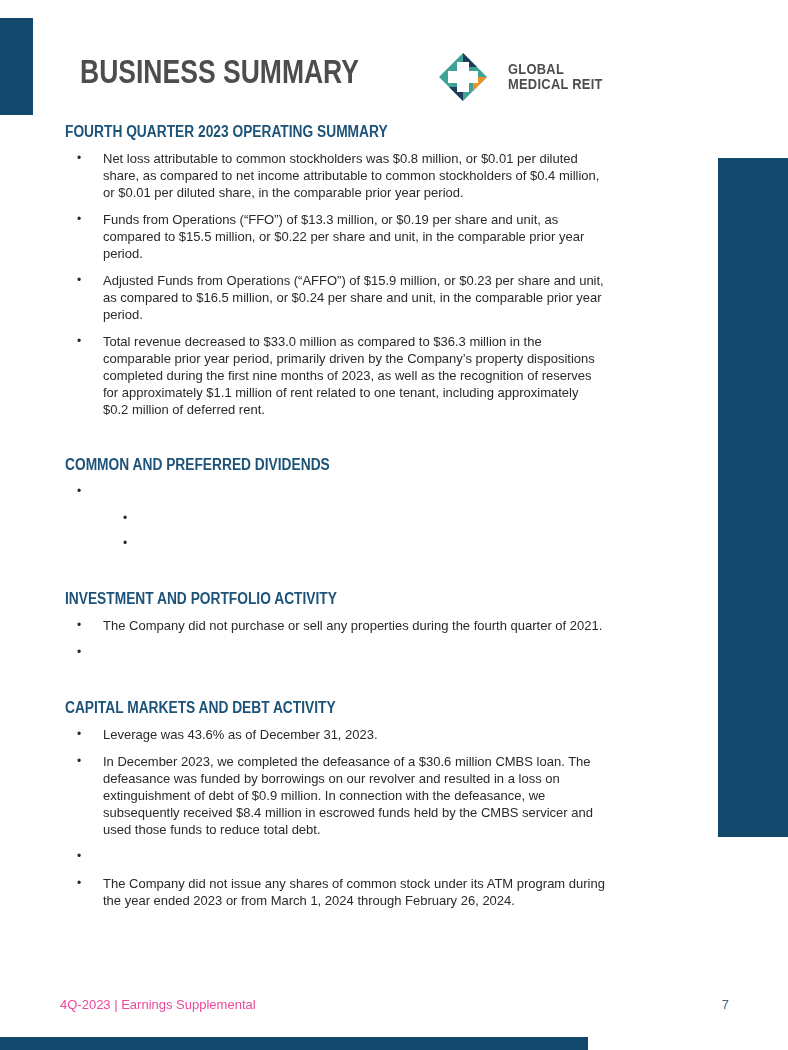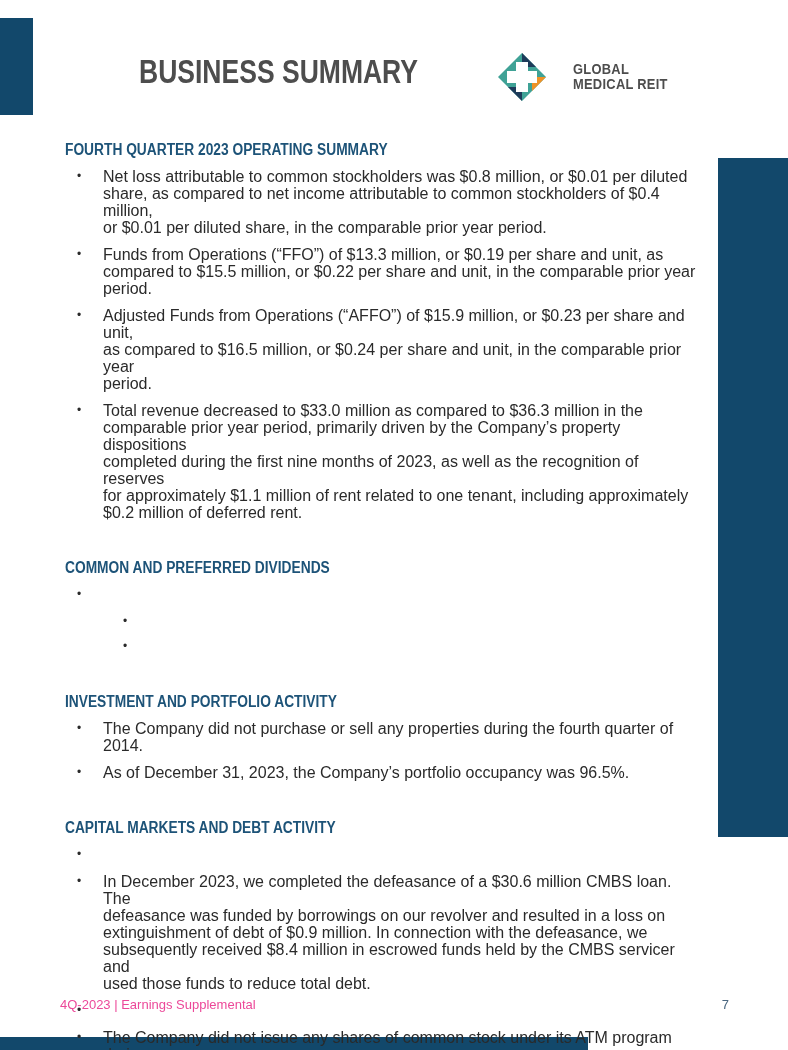--- a/index.html
+++ b/index.html
@@ -20,67 +20,67 @@
     position:absolute;left:718px;top:158px;width:70px;height:679px;
     background:#12486b;
   }
   .bottom-accent{
     position:absolute;left:0;bottom:0;width:588px;height:13px;
     background:#12486b;
   }
   
   .header{
     position:absolute;left:52px;right:53px;top:52px;
-    display:flex;justify-content:center;align-items:flex-start;margin-left:28px;
+    display:flex;justify-content:flex-start;align-items:flex-start;margin-left:28px;
   }
   .page-title{
     margin:0;
     font-size:34px;line-height:38px;font-weight:700;
     color:#4d4d4d;
     letter-spacing:0px;
     white-space:nowrap;
     transform:scaleX(0.78);
     transform-origin:left top;
   }
   .logo{
-    display:flex;align-items:center;gap:26px;margin-top:0px;
+    display:flex;align-items:center;gap:20px;margin-top:0px;
   }
   .logo-icon{width:50px;height:50px;flex:none;}
   .logo-text{
     font-weight:700;color:#4d4d4d;
     font-size:14px;line-height:15px;letter-spacing:0.3px;
     transform:scaleX(0.92);transform-origin:left center;
     white-space:nowrap;
   }
   
   .content{
     position:absolute;left:65px;top:122px;width:632px;
   }
   .section{margin-top:37px;}
-  .section:first-child{margin-top:18px;}
+  .section:first-child{margin-top:0;}
   .section-heading{
     margin:0 0 9px 0;
     font-size:16px;line-height:19px;font-weight:700;
     color:#1d5378;
     white-space:nowrap;
     transform:scaleX(0.86);
     transform-origin:left top;
     letter-spacing:0px;
   }
   .bullet-row{
     display:flex;align-items:flex-start;
     margin:0 0 10px 0;
   }
   .bullet-dot{
     flex:none;width:26px;padding-left:12px;
     font-size:12px;line-height:17px;color:#2a2a2a;
   }
   .bullet-text{
     margin:0;
-    font-size:16px;line-height:17px;
+    font-size:13px;line-height:17px;
     white-space:pre-line;
   }
   .sub .bullet-dot{width:27px;padding-left:58px;}
   .sub{margin-bottom:8px;}
   
   .footer-left{
     position:absolute;left:60px;top:997px;
     font-size:13px;color:#ec4899;
   }
   .page-number{
@@ -152,31 +152,31 @@
         <span class="bullet-dot">•</span>
       </div>
       <div class="bullet-row sub">
         <span class="bullet-dot">•</span>
       </div>
     </section>
     <section class="section">
       <h2 class="section-heading">INVESTMENT AND PORTFOLIO ACTIVITY</h2>
       <div class="bullet-row">
         <span class="bullet-dot">•</span>
-        <p class="bullet-text">The Company did not purchase or sell any properties during the fourth quarter of 2014.</p>
+        <p class="bullet-text">The Company did not purchase or sell any properties during the fourth quarter of 2021.</p>
       </div>
       <div class="bullet-row">
         <span class="bullet-dot">•</span>
-        <p class="bullet-text">As of December 31, 2023, the Company’s portfolio occupancy was 96.5%.</p>
       </div>
     </section>
     <section class="section">
       <h2 class="section-heading">CAPITAL MARKETS AND DEBT ACTIVITY</h2>
       <div class="bullet-row">
         <span class="bullet-dot">•</span>
+        <p class="bullet-text">Leverage was 43.6% as of December 31, 2023.</p>
       </div>
       <div class="bullet-row">
         <span class="bullet-dot">•</span>
         <p class="bullet-text">In December 2023, we completed the defeasance of a $30.6 million CMBS loan. The
 defeasance was funded by borrowings on our revolver and resulted in a loss on
 extinguishment of debt of $0.9 million. In connection with the defeasance, we
 subsequently received $8.4 million in escrowed funds held by the CMBS servicer and
 used those funds to reduce total debt.</p>
       </div>
       <div class="bullet-row">

